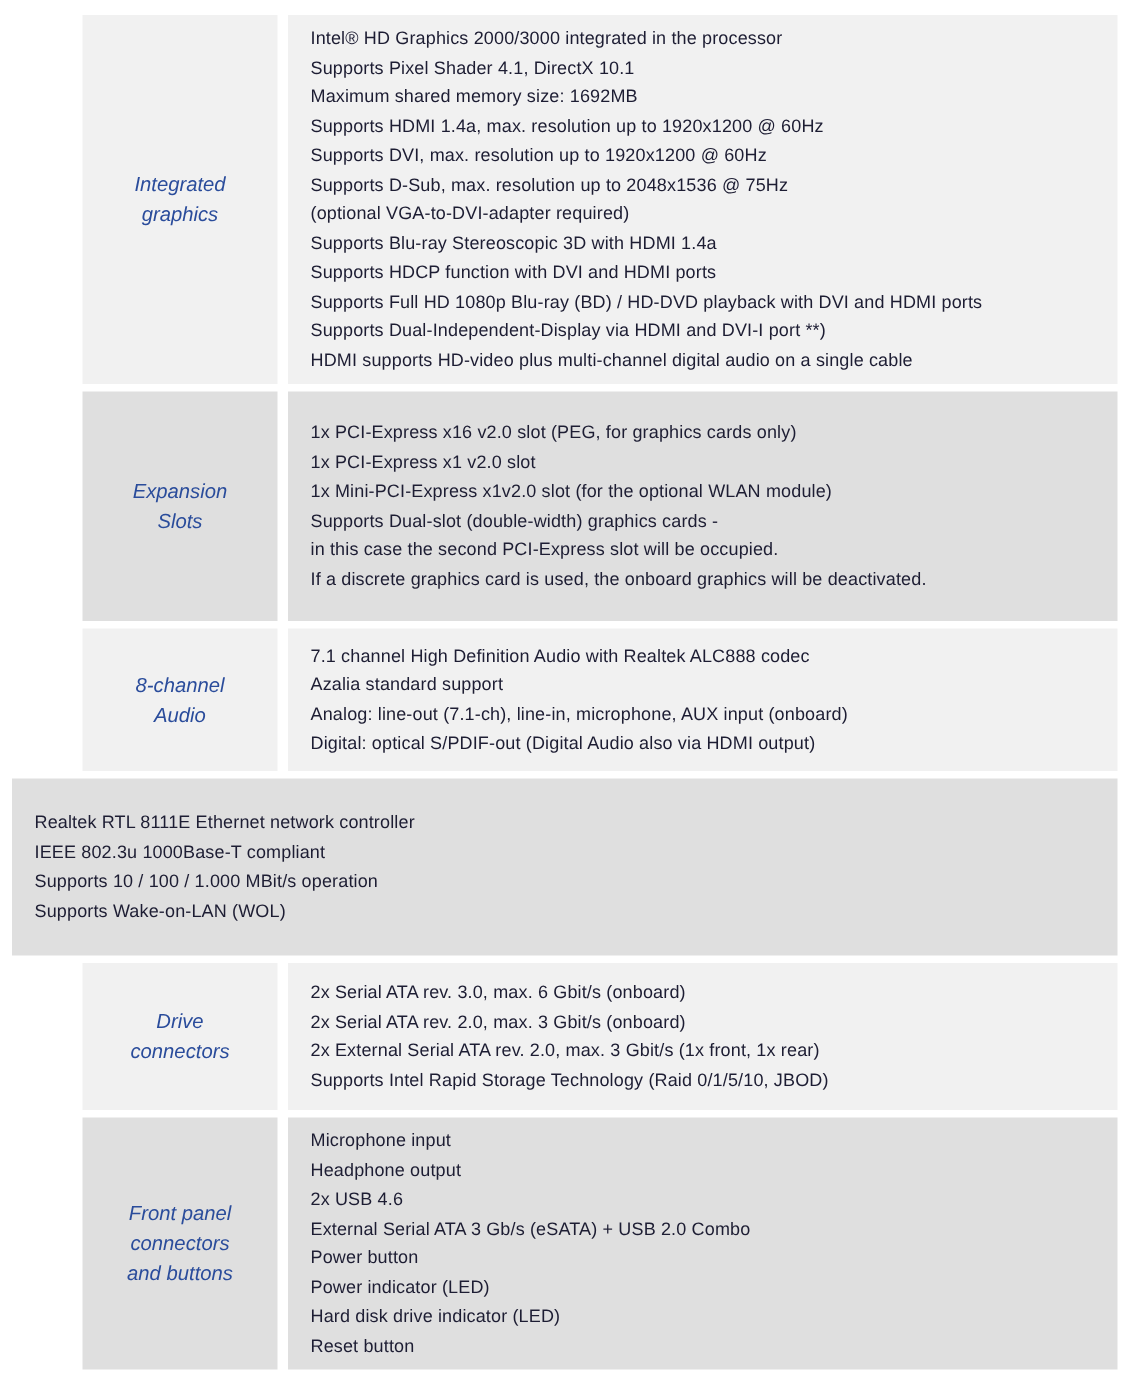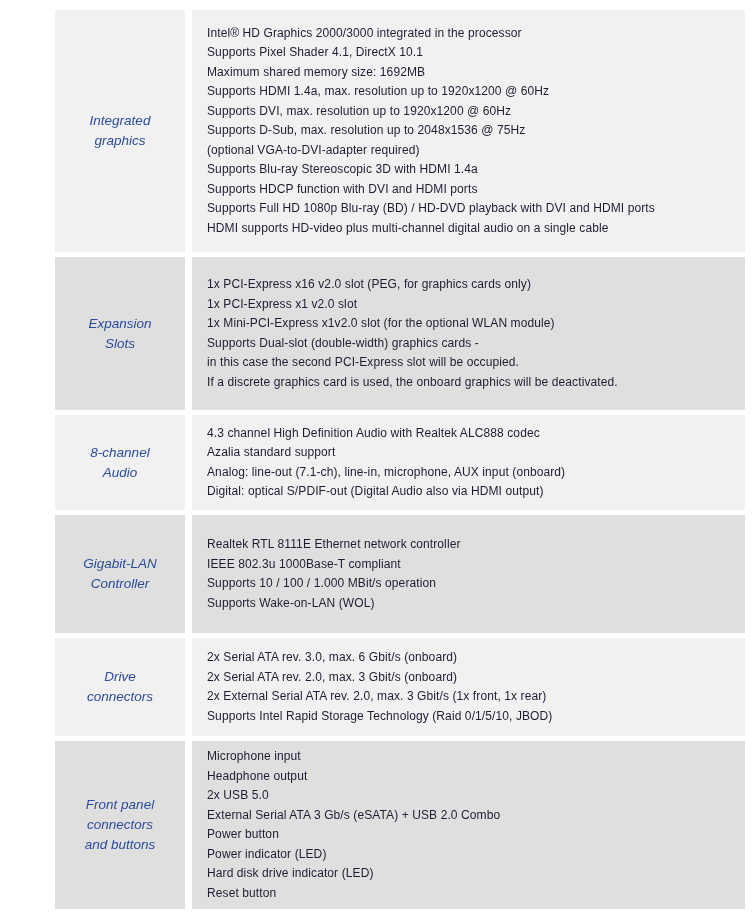--- a/index.html
+++ b/index.html
@@ -59,20 +59,21 @@
       <span class="spec-line">Intel® HD Graphics 2000/3000 integrated in the processor</span>
       <span class="spec-line">Supports Pixel Shader 4.1, DirectX 10.1</span>
       <span class="spec-line">Maximum shared memory size: 1692MB</span>
       <span class="spec-line">Supports HDMI 1.4a, max. resolution up to 1920x1200 @ 60Hz</span>
       <span class="spec-line">Supports DVI, max. resolution up to 1920x1200 @ 60Hz</span>
       <span class="spec-line">Supports D-Sub, max. resolution up to 2048x1536 @ 75Hz</span>
       <span class="spec-line">(optional VGA-to-DVI-adapter required)</span>
       <span class="spec-line">Supports Blu-ray Stereoscopic 3D with HDMI 1.4a</span>
       <span class="spec-line">Supports HDCP function with DVI and HDMI ports</span>
       <span class="spec-line">Supports Full HD 1080p Blu-ray (BD) / HD-DVD playback with DVI and HDMI ports</span>
+      <span class="spec-line">Supports Dual-Independent-Display via HDMI and DVI-I port **)</span>
       <span class="spec-line">HDMI supports HD-video plus multi-channel digital audio on a single cable</span>
     </div>
   </div>
 
   <div class="spec-row row-dark r2">
     <div class="label-cell">Expansion
 Slots</div>
     <div class="content-cell">
       <span class="spec-line">1x PCI-Express x16 v2.0 slot (PEG, for graphics cards only)</span>
       <span class="spec-line">1x PCI-Express x1  v2.0 slot</span>
@@ -80,30 +81,28 @@
       <span class="spec-line">Supports Dual-slot (double-width) graphics cards -</span>
       <span class="spec-line">in this case the second PCI-Express slot will be occupied.</span>
       <span class="spec-line">If a discrete graphics card is used, the onboard graphics will be deactivated.</span>
     </div>
   </div>
 
   <div class="spec-row row-light r3">
     <div class="label-cell">8-channel
 Audio</div>
     <div class="content-cell">
-      <span class="spec-line">4.3 channel High Definition Audio with Realtek ALC888 codec</span>
+      <span class="spec-line">7.1 channel High Definition Audio with Realtek ALC888 codec</span>
       <span class="spec-line">Azalia standard support</span>
       <span class="spec-line">Analog: line-out (7.1-ch), line-in, microphone, AUX input (onboard)</span>
       <span class="spec-line">Digital: optical S/PDIF-out (Digital Audio also via HDMI output)</span>
     </div>
   </div>
 
   <div class="spec-row row-dark r4">
-    <div class="label-cell">Gigabit-LAN
-Controller</div>
     <div class="content-cell">
       <span class="spec-line">Realtek RTL 8111E Ethernet network controller</span>
       <span class="spec-line">IEEE 802.3u 1000Base-T compliant</span>
       <span class="spec-line">Supports 10 / 100 / 1.000 MBit/s operation</span>
       <span class="spec-line">Supports Wake-on-LAN (WOL)</span>
     </div>
   </div>
 
   <div class="spec-row row-light r5">
     <div class="label-cell">Drive
@@ -116,21 +115,21 @@
     </div>
   </div>
 
   <div class="spec-row row-dark r6">
     <div class="label-cell">Front panel
 connectors
 and buttons</div>
     <div class="content-cell">
       <span class="spec-line">Microphone input</span>
       <span class="spec-line">Headphone output</span>
-      <span class="spec-line">2x USB 5.0</span>
+      <span class="spec-line">2x USB 4.6</span>
       <span class="spec-line">External Serial ATA 3 Gb/s (eSATA) + USB 2.0 Combo</span>
       <span class="spec-line">Power button</span>
       <span class="spec-line">Power indicator (LED)</span>
       <span class="spec-line">Hard disk drive indicator (LED)</span>
       <span class="spec-line">Reset button</span>
     </div>
   </div>
 
 </div>
 

